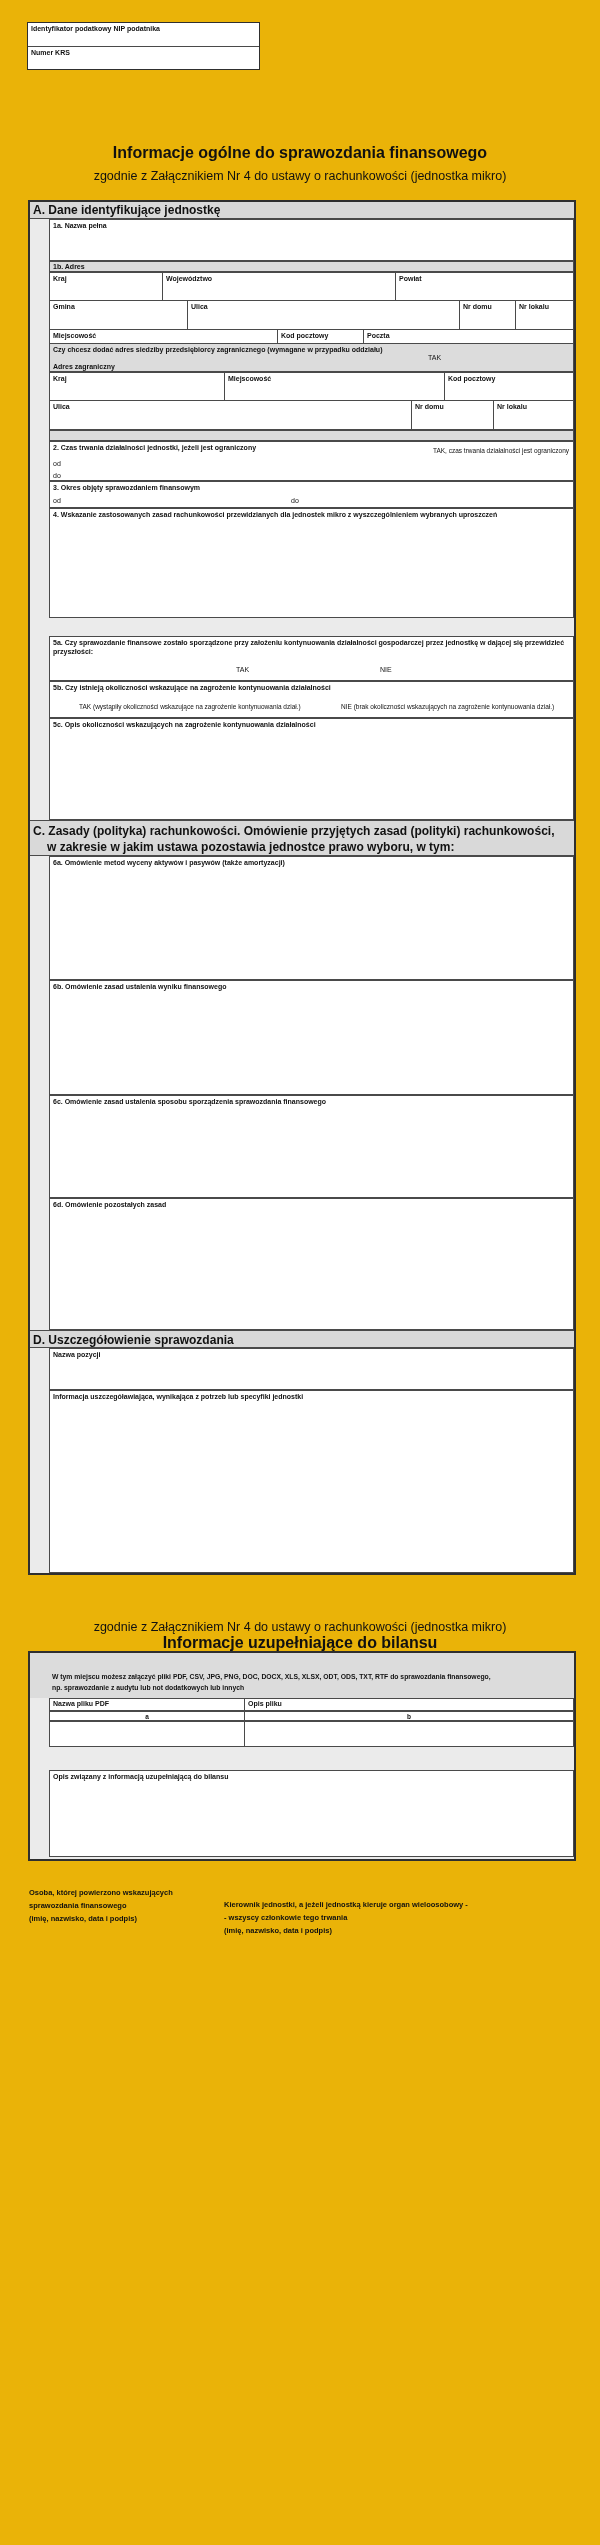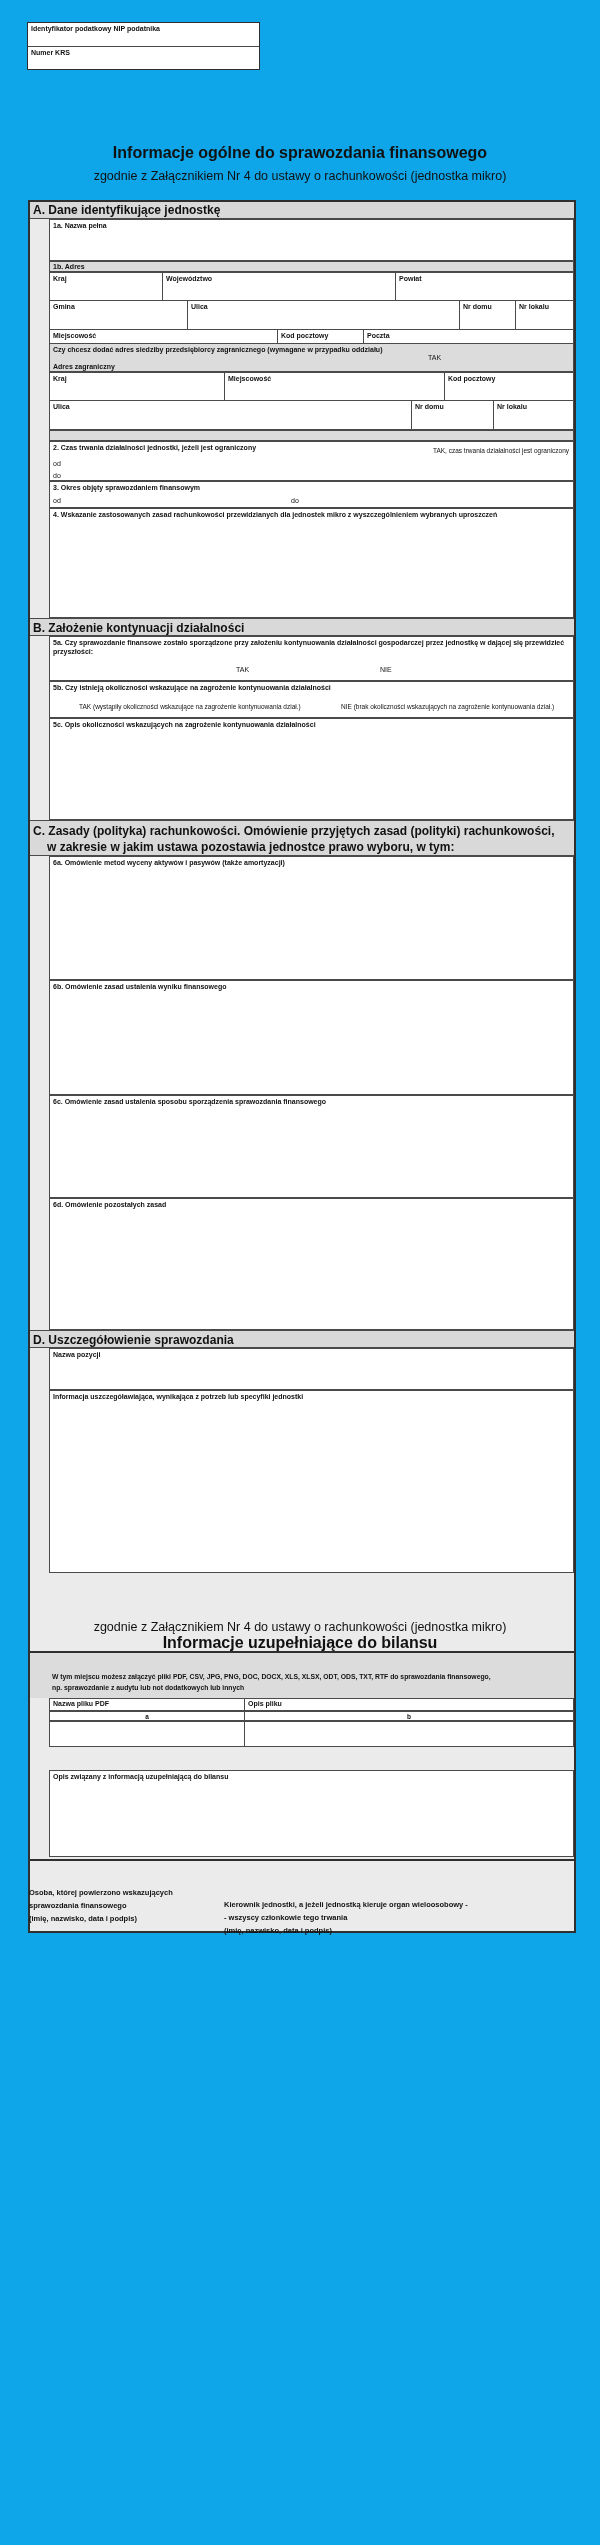--- a/index.html
+++ b/index.html
@@ -1,16 +1,16 @@
 <!DOCTYPE html>
 <html><head>
 <meta charset="utf-8">
 <style>
   html,body{margin:0;padding:0;background:#fff;}
-  #page{position:relative;width:600px;height:2545px;background:#0ea5e9;
+  #page{position:relative;width:600px;height:2545px;background:#eab308;
         font-family:"Liberation Sans","DejaVu Sans",sans-serif;color:#111;overflow:hidden;}
   .abs{position:absolute;box-sizing:border-box;}
   .outer{border:2px solid #2f2f2f;background:#ebebeb;}
   .cell{position:absolute;box-sizing:border-box;background:#ffffff;border:1px solid #4a4a4a;}
   .grow{position:absolute;box-sizing:border-box;background:#dcdcdc;border:1px solid #4a4a4a;}
   .lbl{position:absolute;top:1px;left:3px;font-size:7px;line-height:9px;font-weight:bold;white-space:nowrap;}
   .lblw{position:absolute;top:1px;left:3px;right:4px;font-size:7px;line-height:9px;font-weight:bold;}
   .opt{position:absolute;font-size:7px;line-height:9px;white-space:nowrap;}
   .note{position:absolute;font-size:6.5px;line-height:8px;white-space:nowrap;}
   .hdr{position:absolute;box-sizing:border-box;left:0;width:544px;background:#d9d9d9;
@@ -29,21 +29,21 @@
       <span class="lbl">Identyfikator podatkowy NIP podatnika</span>
     </div>
     <div class="abs" style="left:0;top:24px;width:100%;height:24px;">
       <span class="lbl">Numer KRS</span>
     </div>
   </div>
 
   <div class="title" style="top:144px;">Informacje ogólne do sprawozdania finansowego</div>
   <div class="subtitle" style="top:169px;">zgodnie z Załącznikiem Nr 4 do ustawy o rachunkowości (jednostka mikro)</div>
 
-  <div class="abs outer" style="left:28px;top:200px;width:548px;height:1733px;">
+  <div class="abs outer" style="left:28px;top:200px;width:548px;height:1375px;">
 
     <div class="hdr" style="top:0;height:17px;">
       <span>A. Dane identyfikujące jednostkę</span>
     </div>
     <div class="cell" style="left:19px;top:17px;width:525px;height:42px;">
       <span class="lbl">1a. Nazwa pełna</span>
     </div>
     <div class="grow" style="left:19px;top:59px;width:525px;height:11px;">
       <span class="lbl" style="top:0;">1b. Adres</span>
     </div>
@@ -116,23 +116,20 @@
     <div class="cell" style="left:19px;top:279px;width:525px;height:27px;">
       <span class="lbl">3. Okres objęty sprawozdaniem finansowym</span>
       <span class="opt" style="left:3px;top:14px;">od</span>
       <span class="opt" style="left:241px;top:14px;">do</span>
     </div>
 
     <div class="cell" style="left:19px;top:306px;width:525px;height:110px;">
       <span class="lblw">4. Wskazanie zastosowanych zasad rachunkowości przewidzianych dla jednostek mikro z wyszczególnieniem wybranych uproszczeń</span>
     </div>
 
-    <div class="hdr" style="top:416px;height:18px;border-top:1px solid #4a4a4a;line-height:18px;">
-      <span>B. Założenie kontynuacji działalności</span>
-    </div>
     <div class="cell" style="left:19px;top:434px;width:525px;height:45px;">
       <span class="lblw">5a. Czy sprawozdanie finansowe zostało sporządzone przy założeniu kontynuowania działalności gospodarczej przez jednostkę w dającej się przewidzieć przyszłości:</span>
       <span class="opt" style="left:186px;top:28px;">TAK</span>
       <span class="opt" style="left:330px;top:28px;">NIE</span>
     </div>
     <div class="cell" style="left:19px;top:479px;width:525px;height:37px;">
       <span class="lblw">5b. Czy istnieją okoliczności wskazujące na zagrożenie kontynuowania działalności</span>
       <span class="note" style="left:29px;top:21px;">TAK (wystąpiły okoliczności wskazujące na zagrożenie kontynuowania dział.)</span>
       <span class="note" style="left:291px;top:21px;">NIE (brak okoliczności wskazujących na zagrożenie kontynuowania dział.)</span>
     </div>

